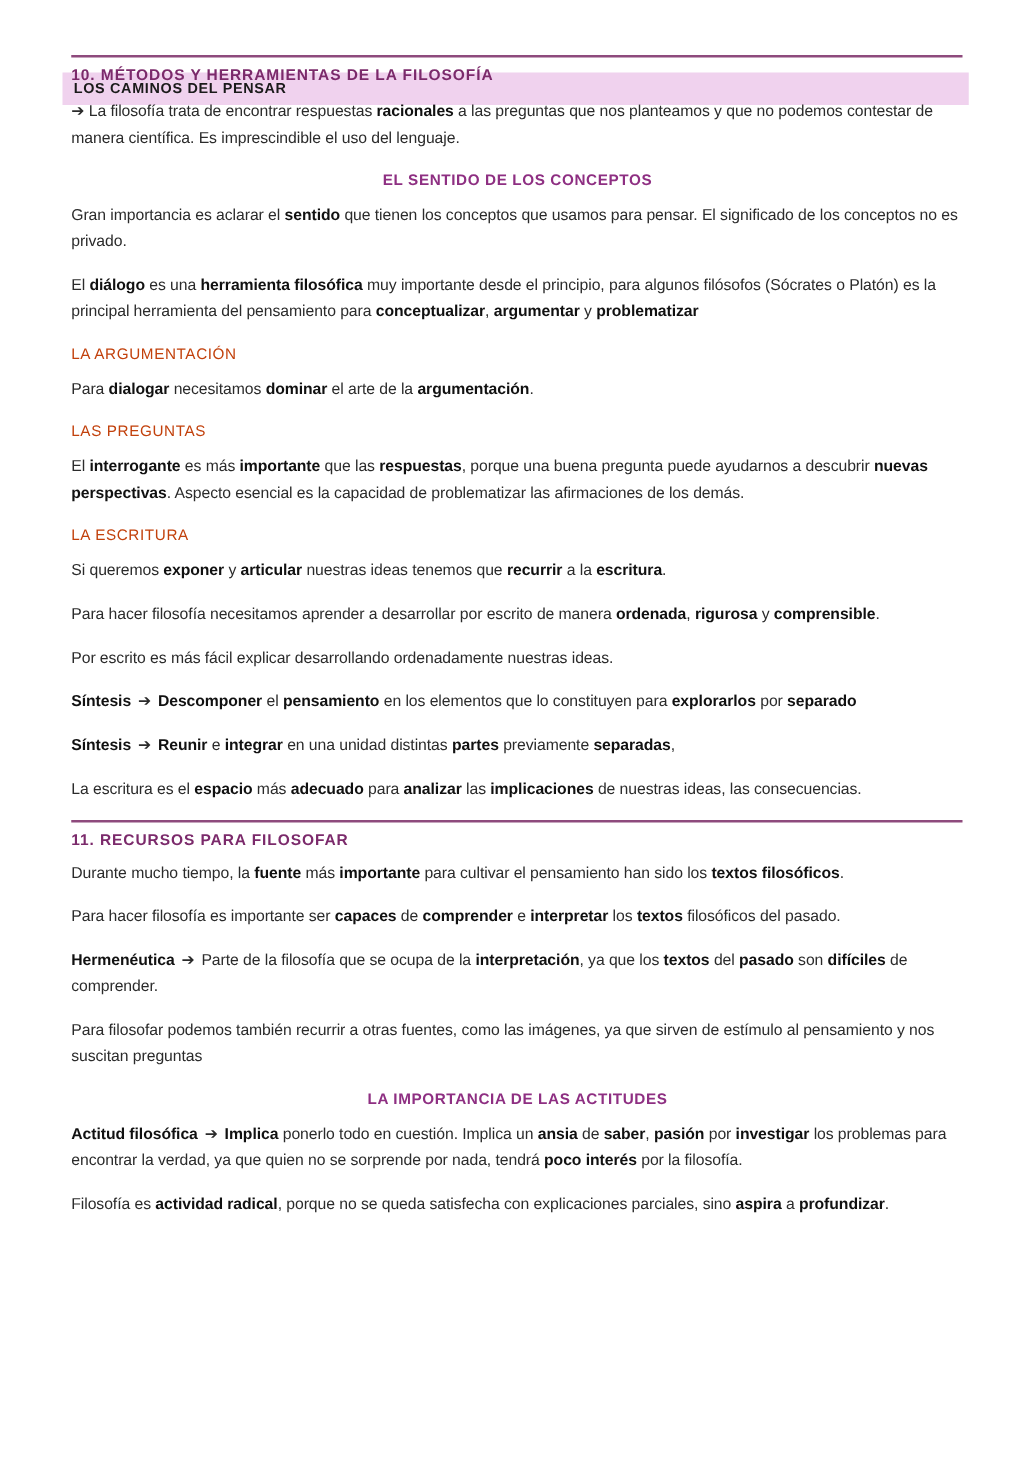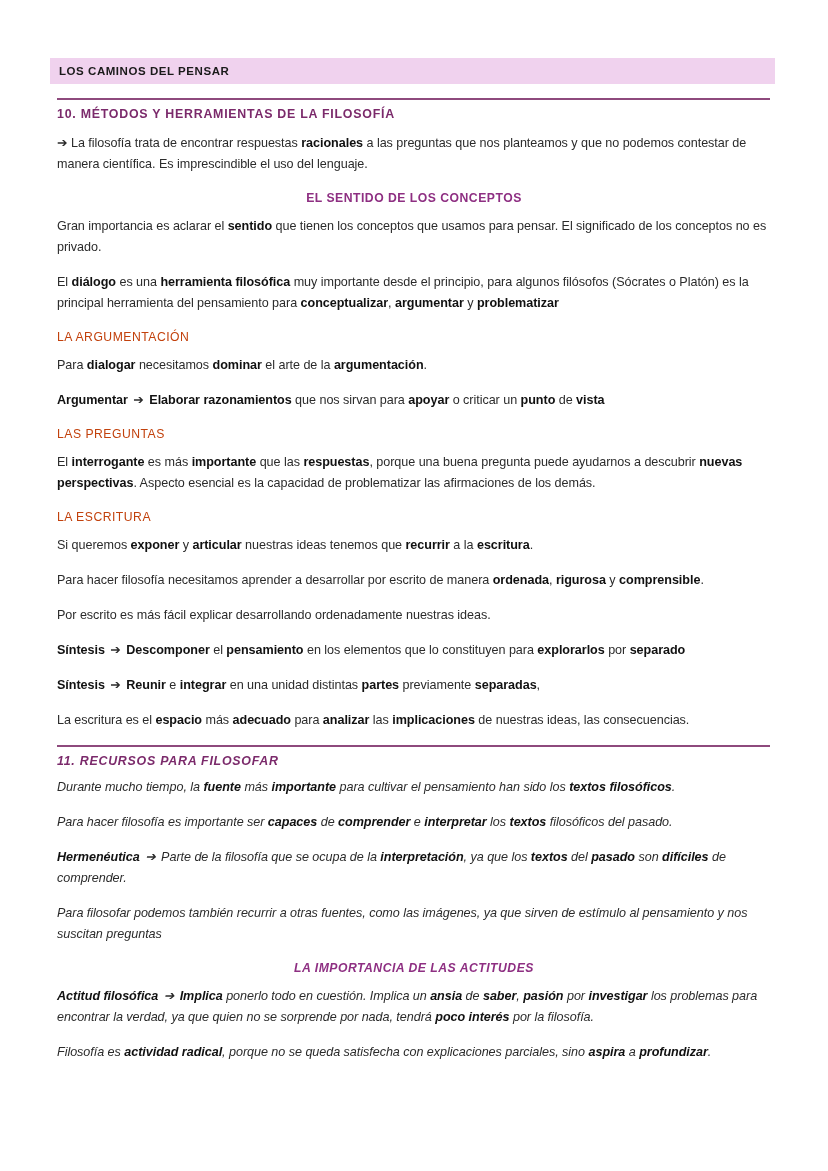--- a/index.html
+++ b/index.html
@@ -109,39 +109,38 @@
   }
 </style>
 </head>
 <body>
 
 <div class="page">
 
   <div class="header-band"></div>
   <div class="header-band-title">LOS CAMINOS DEL PENSAR</div>
 
-  <div class="content" style="padding-top:98px;">
+  <div class="content" style="padding-top:44px;">
 
     <div class="section">
       <hr class="section-rule">
       <div class="section-title">10. MÉTODOS Y HERRAMIENTAS DE LA FILOSOFÍA</div>
 
       <p class="para"><span>➔ La filosofía trata de encontrar respuestas </span><b>racionales</b><span> a las preguntas que nos planteamos y que no podemos contestar de manera científica. Es imprescindible el uso del lenguaje.</span></p>
 
       <div class="sub-title strong">EL SENTIDO DE LOS CONCEPTOS</div>
 
       <p class="para"><span>Gran importancia es aclarar el </span><b>sentido</b><span> que tienen los conceptos que usamos para pensar. El significado de los conceptos no es privado.</span></p>
 
       <p class="para"><span>El </span><b>diálogo</b><span> es una </span><b>herramienta filosófica</b><span> muy importante desde el principio, para algunos filósofos (Sócrates o Platón) es la principal herramienta del pensamiento para </span><b>conceptualizar</b><span>, </span><b>argumentar</b><span> y </span><b>problematizar</b></p>
 
       <div class="sub-title light">LA ARGUMENTACIÓN</div>
 
       <p class="para"><span>Para </span><b>dialogar</b><span> necesitamos </span><b>dominar</b><span> el arte de la </span><b>argumentación</b><span>.</span></p>
 
-      <p class="para"><b>Argumentar</b><span class="arrow"> ➔ </span><b>Elaborar </b><b>razonamientos</b><span> que nos sirvan para </span><b>apoyar</b><span> o criticar un </span><b>punto</b><span> de </span><b>vista</b></p>
 
 
       <div class="sub-title light">LAS PREGUNTAS</div>
 
       <p class="para"><span>El </span><b>interrogante</b><span> es más </span><b>importante</b><span> que las </span><b>respuestas</b><span>, porque una buena pregunta puede ayudarnos a descubrir </span><b>nuevas perspectivas</b><span>. Aspecto esencial es la capacidad de problematizar las afirmaciones de los demás.</span></p>
 
       <div class="sub-title light">LA ESCRITURA</div>
 
       <p class="para"><span>Si queremos </span><b>exponer</b><span> y </span><b>articular</b><span> nuestras ideas tenemos que </span><b>recurrir</b><span> a la </span><b>escritura</b><span>.</span></p>
 
@@ -149,21 +148,21 @@
 
       <p class="para">Por escrito es más fácil explicar desarrollando ordenadamente nuestras ideas.</p>
 
       <p class="para"><b>Síntesis</b><span class="arrow"> ➔ </span><b>Descomponer</b><span> el </span><b>pensamiento</b><span> en los elementos que lo constituyen para </span><b>explorarlos</b><span> por </span><b>separado</b></p>
 
       <p class="para"><b>Síntesis</b><span class="arrow"> ➔ </span><b>Reunir</b><span> e </span><b>integrar</b><span> en una unidad distintas </span><b>partes</b><span> previamente </span><b>separadas</b><span>,</span></p>
 
       <p class="para"><span>La escritura es el </span><b>espacio</b><span> más </span><b>adecuado</b><span> para </span><b>analizar</b><span> las </span><b>implicaciones</b><span> de nuestras ideas, las consecuencias.</span></p>
     </div>
 
-    <div class="section" style="font-style:italic;">
+    <div class="section" style="">
       <hr class="section-rule">
       <div class="section-title" style="margin-bottom:8px;">11. RECURSOS PARA FILOSOFAR</div>
 
       <p class="para"><span>Durante mucho tiempo, la </span><b>fuente</b><span> más </span><b>importante</b><span> para cultivar el pensamiento han sido los </span><b>textos filosóficos</b><span>.</span></p>
 
       <p class="para"><span>Para hacer filosofía es importante ser </span><b>capaces</b><span> de </span><b>comprender</b><span> e </span><b>interpretar</b><span> los </span><b>textos</b><span> filosóficos del pasado.</span></p>
 
       <p class="para"><b>Hermenéutica</b><span class="arrow"> ➔ </span><span>Parte de la filosofía que se ocupa de la </span><b>interpretación</b><span>, ya que los </span><b>textos</b><span> del </span><b>pasado</b><span> son </span><b>difíciles</b><span> de comprender.</span></p>
 
       <p class="para">Para filosofar podemos también recurrir a otras fuentes, como las imágenes, ya que sirven de estímulo al pensamiento y nos suscitan preguntas</p>

